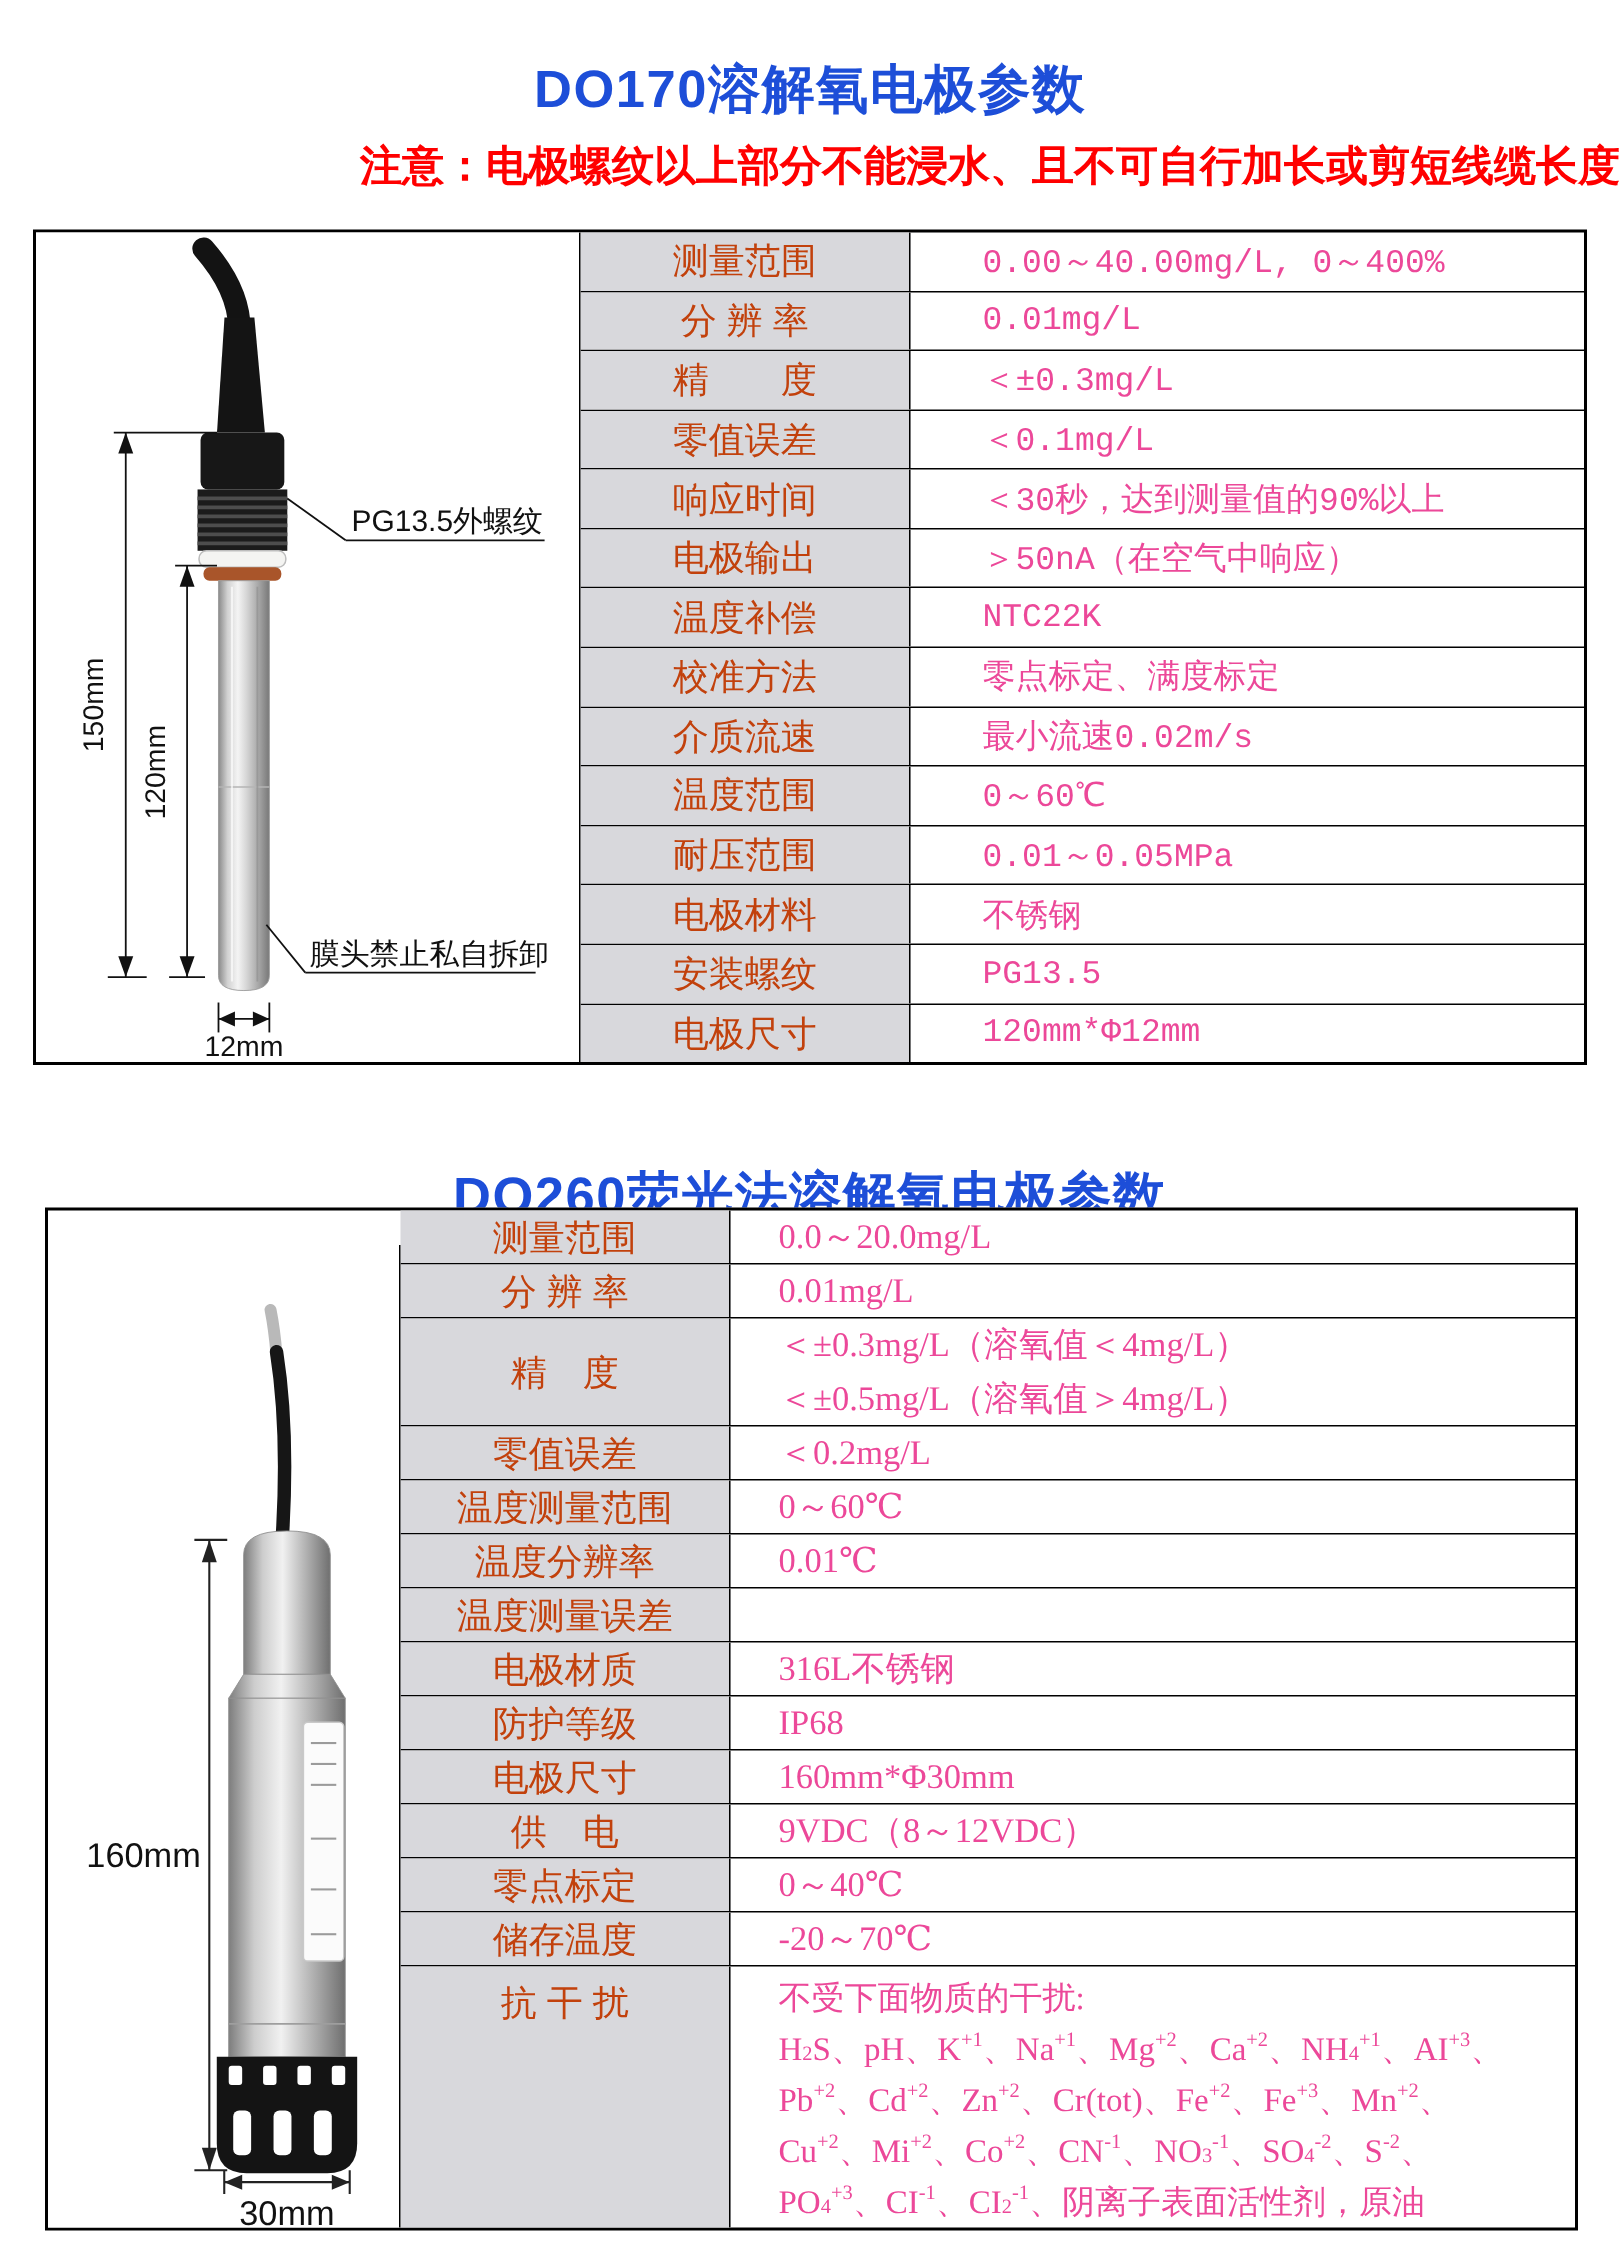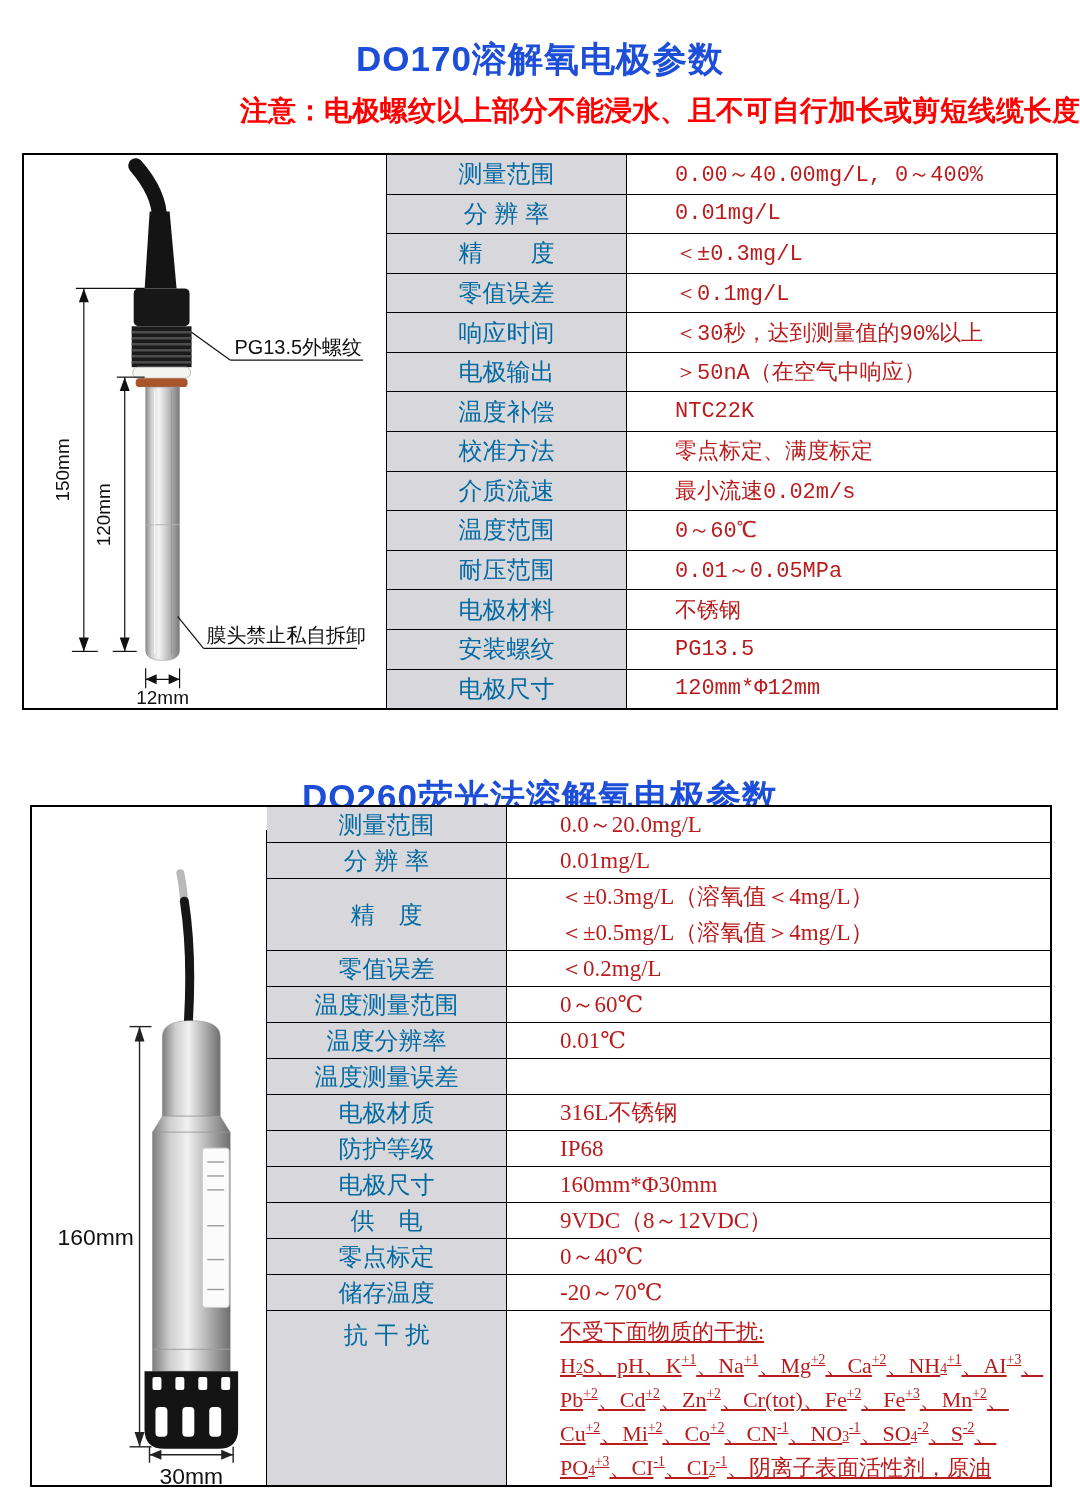--- a/index.html
+++ b/index.html
@@ -29,31 +29,31 @@
   .img-cell svg{display:block;}
 
   .rows{flex:1;display:flex;flex-direction:column;}
   .trow{display:flex;border-bottom:1px solid var(--border);align-items:stretch;min-height:0;}
   .trow:last-child{border-bottom:none;}
   #table1 .trow{flex:1;}
   #table2 .trow{height:36px;flex:none;}
   #table2 .trow.h2x{height:72px;}
   #table2 .trow.hbig{flex:1;}
 
-  .tlabel{width:240px;flex:none;background:var(--label-bg);border-right:1px solid var(--border);
+  .tlabel{width:220px;flex:none;background:var(--label-bg);border-right:1px solid var(--border);
           display:flex;align-items:center;justify-content:center;
-          font-size:24px;color:#0369a1;white-space:pre;}
+          font-size:24px;color:#c2410c;white-space:pre;}
   .hbig .tlabel{align-items:flex-start;padding-top:8px;}
 
   .tvalue{flex:1;display:flex;flex-direction:column;justify-content:center;
-          white-space:nowrap;color:#b91c1c;}
+          white-space:nowrap;color:#ec4899;}
   #table1 .tvalue{padding-left:48px;font-family:"Liberation Mono","DejaVu Sans Mono",monospace;font-size:22px;}
-  #table2 .tvalue{padding-left:32px;font-family:"Liberation Serif","DejaVu Serif",serif;font-size:23px;margin-left:21px;}
+  #table2 .tvalue{padding-left:32px;font-family:"Liberation Serif","DejaVu Serif",serif;font-size:23px;}
   .vline{display:flex;align-items:center;height:36px;flex:none;}
-  .hbig .tvalue{justify-content:space-between;padding-top:4px;text-decoration:underline;}
+  .hbig .tvalue{justify-content:space-between;padding-top:4px;}
   .hbig .vline{height:34px;font-size:22px;}
   sup{font-size:62%;position:relative;top:-0.45em;line-height:0;}
   sub{font-size:62%;position:relative;top:0.25em;line-height:0;}
 
   text{font-family:"Liberation Sans","DejaVu Sans",sans-serif;fill:#111;}
 </style>
 </head>
 <body>
 
 <div class="sheet">

